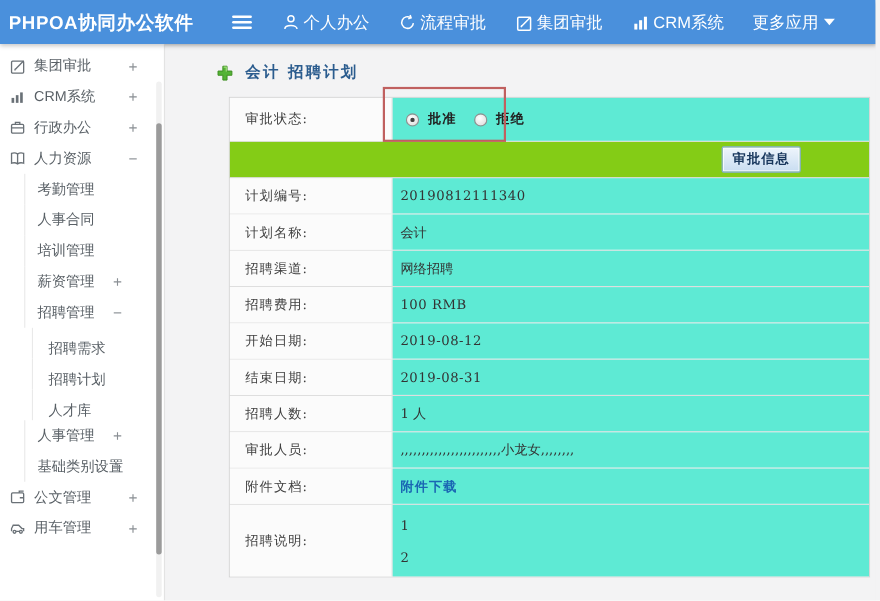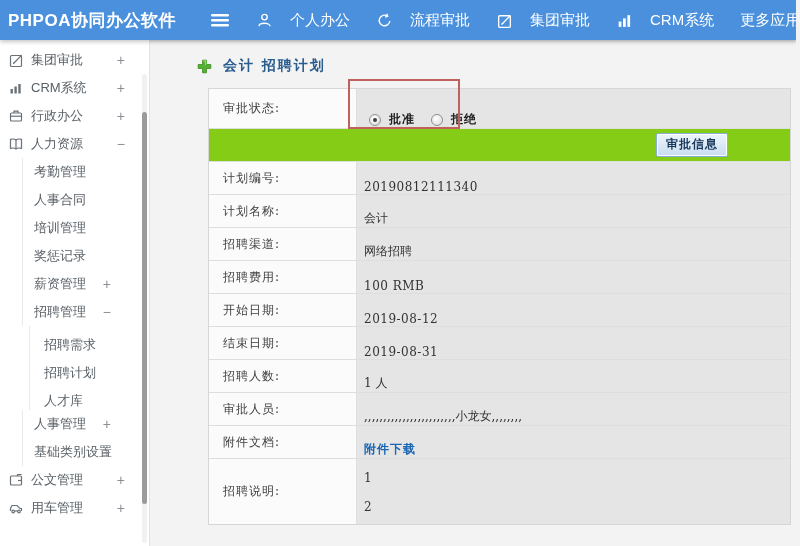--- a/index.html
+++ b/index.html
@@ -6,21 +6,21 @@
   html,body { width:800px; height:546px; overflow:hidden; }
   body { font-family:"Liberation Sans", sans-serif; background:#f3f3f4; }
   .app { width:796px; height:546px; display:flex; flex-direction:column; overflow:hidden; }
 
   
   .topbar { height:40px; min-height:40px; background:#4a90dc; display:flex; align-items:center;
             color:#fff; position:relative; z-index:10; box-shadow:0 2px 4px rgba(0,0,0,.22); }
   .logo { font-size:17px; font-weight:bold; padding-left:8px; letter-spacing:.5px; white-space:nowrap; }
   .hamburger { margin-left:34px; cursor:pointer; display:flex; align-items:center; }
   .nav { display:flex; align-items:center; margin-left:26px; }
-  .nav-item { display:flex; align-items:center; gap:17px; font-size:15px; margin-right:26px;
+  .nav-item { display:flex; align-items:center; gap:3px; font-size:15px; margin-right:26px;
               cursor:pointer; white-space:nowrap; }
   .nav-item svg { display:block; }
   .caret-down { width:0; height:0; border-left:5px solid transparent; border-right:5px solid transparent;
                 border-top:6px solid #fff; margin-left:2px; }
 
   
   .body { flex:1; display:flex; overflow:hidden; }
 
   
   .sidebar { width:150px; min-width:150px; background:#fff; border-right:1px solid #e3e3e3;
@@ -46,21 +46,21 @@
   .breadcrumb { display:flex; align-items:center; gap:11px; padding:17px 0 0 47px; }
   .crumb-title { font-family:"DejaVu Serif", serif; font-size:14px; font-weight:bold;
                  color:#2b5c8e; letter-spacing:2px; }
 
   .form-table { position:relative; margin:13px 5px 0 58px; background:#fff;
                 border:1px solid #d6d6d6; font-family:"DejaVu Serif", serif; font-size:12px; color:#333; }
   .frow { display:flex; border-bottom:1px solid #dedede; min-height:33px; }
   .frow:last-child { border-bottom:none; }
   .flabel { width:148px; min-width:148px; background:#fbfbfb; border-right:1px solid #dedede;
             display:flex; align-items:center; padding-left:14px; color:#404040; letter-spacing:1px; }
-  .fvalue { flex:1; display:flex; align-items:flex-end; padding-left:7px; background:#e5e5e5; }
+  .fvalue { flex:1; display:flex; align-items:center; padding-left:7px; background:#5eead4; }
 
   .frow-radio { height:40px; }
   .frow-button { height:24px; background:#84cc16; display:flex; justify-content:flex-end;
                  align-items:center; padding-right:62px; }
   .frow-desc { height:65px; }
   .frow-desc .fvalue { display:block; padding-top:5px; }
   .desc-line { line-height:29px; }
 
   .annotation { position:absolute; left:139px; top:-10px; width:112px; height:50px;
                 border:2px solid #c0605f; z-index:5; pointer-events:none; }
@@ -177,23 +177,20 @@
       </div>
 
       <div class="sitem lv2">
         <span class="slabel">考勤管理</span>
       </div>
       <div class="sitem lv2">
         <span class="slabel">人事合同</span>
       </div>
       <div class="sitem lv2">
         <span class="slabel">培训管理</span>
-      </div>
-      <div class="sitem lv2">
-        <span class="slabel">奖惩记录</span>
       </div>
       <div class="sitem lv2">
         <span class="slabel">薪资管理</span>
         <span class="toggle">+</span>
       </div>
       <div class="sitem lv2">
         <span class="slabel">招聘管理</span>
         <span class="toggle">−</span>
       </div>
 

